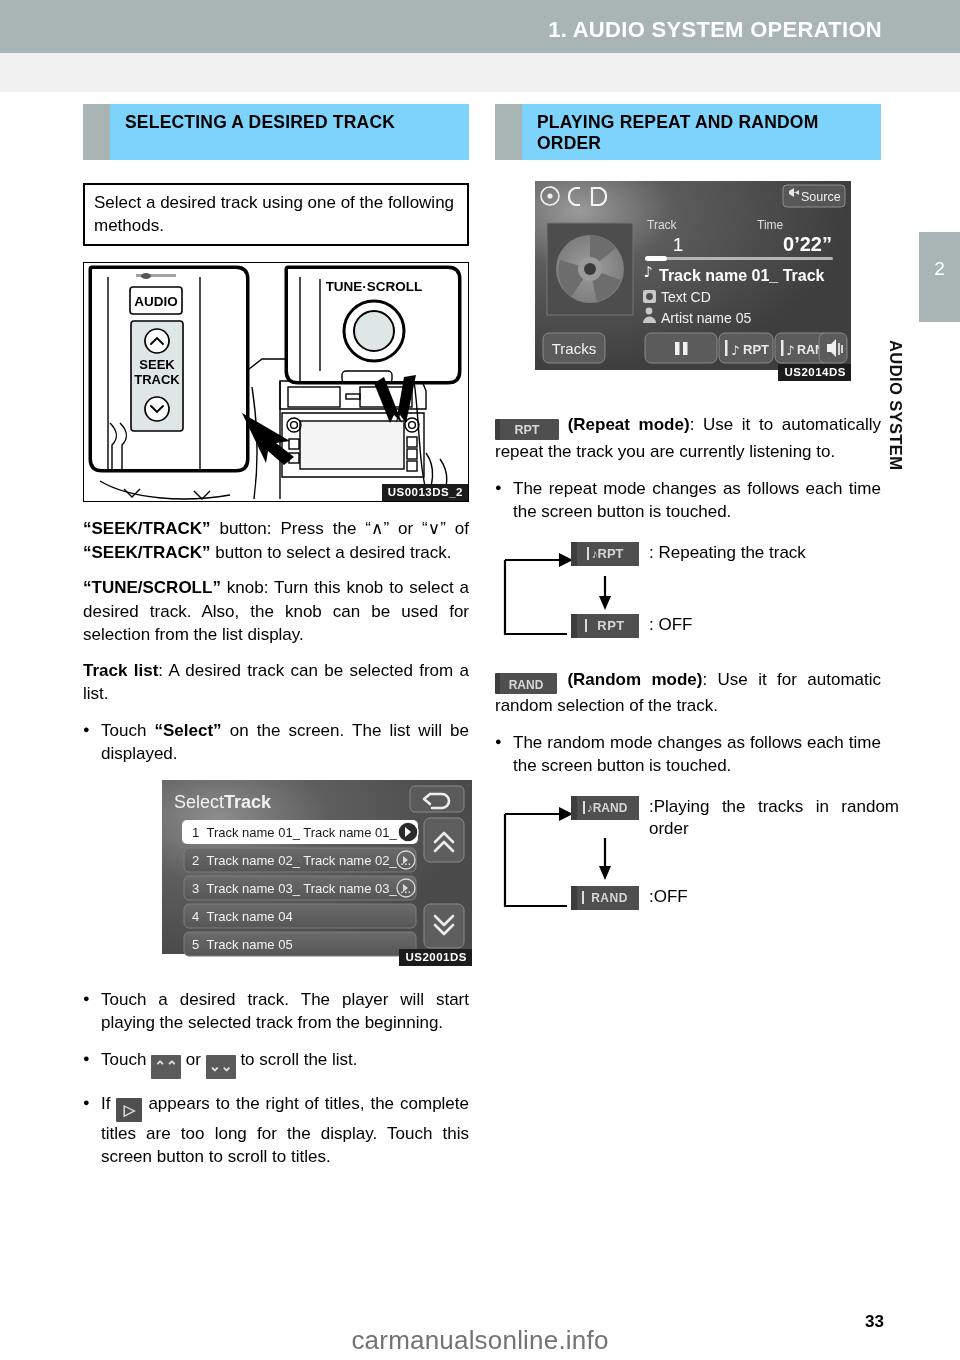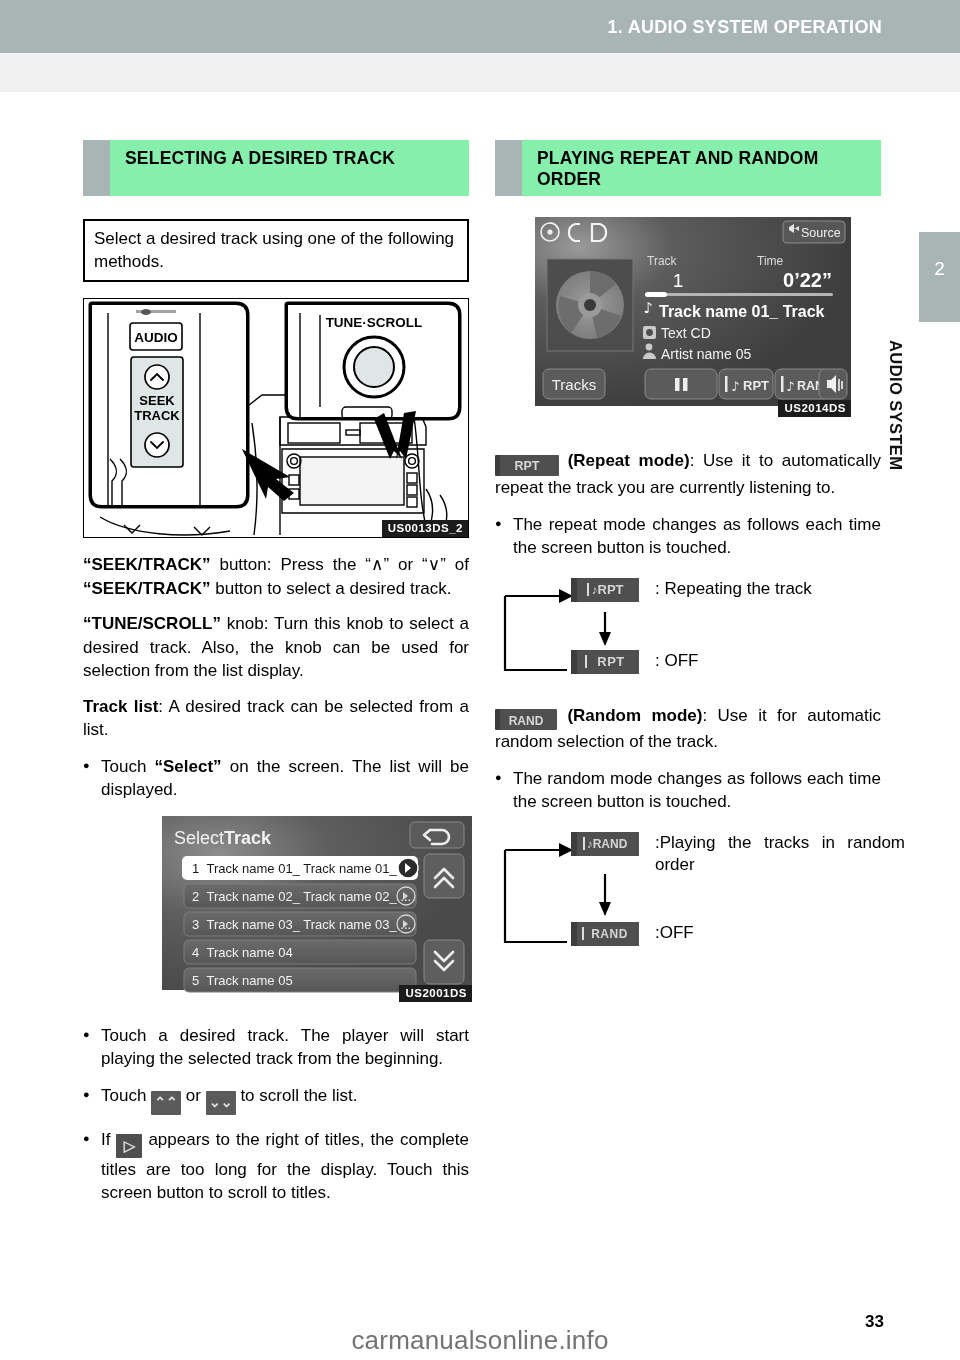--- a/index.html
+++ b/index.html
@@ -14,21 +14,21 @@
     overflow: hidden;
   }
 
   
   .hdr-bar {
     position: absolute; left: 0; top: 0; width: 960px; height: 53px;
     background: #a9b5b5;
   }
   .hdr-title {
     position: absolute; right: 78px; top: 17px;
-    font-size: 18px; font-weight: bold; color: #ffffff;
+    font-size: 22px; font-weight: bold; color: #ffffff;
     letter-spacing: .3px;
     white-space: nowrap;
   }
   .hdr-band {
     position: absolute; left: 0; top: 53px; width: 960px; height: 39px;
     background: #f0f1f0;
   }
 
   
   .side-tab {
@@ -48,23 +48,22 @@
     color: #111;
     white-space: nowrap;
   }
 
   
   .col-left  { position: absolute; left: 83px;  top: 104px; width: 386px; }
   .col-right { position: absolute; left: 495px; top: 104px; width: 386px; }
 
   
   .sec-head {
-    position: relative; background: #86efac; height: 56px;
+    position: relative; background: #7dd3fc; height: 56px;
     margin-bottom: 0;
-    margin-top: 36px;
   }
   .sec-head .tab {
     position: absolute; left: 0; top: 0; width: 27px; height: 56px;
     background: #a9b5b5;
   }
   .sec-head .txt {
     position: absolute; left: 42px; top: 8px; right: 6px;
     font-size: 17.5px; font-weight: bold; line-height: 21px;
     letter-spacing: .2px;
   }
@@ -144,21 +143,21 @@
     background: #5a5a5a; color: #e2e2e2;
     font-size: 14px; padding-top: 4px; box-sizing: border-box;
   }
   .musnote { font-size: 12px; }
 
   
   .flow { position: relative; margin-top: 18px; height: 104px; }
   .flow .row { position: absolute; left: 76px; display: flex; align-items: flex-start; }
   .flow .row1 { top: 0px; }
   .flow .row2 { top: 72px; }
-  .flow .lbl { font-size: 17px; line-height: 22px; padding-left: 16px; }
+  .flow .lbl { font-size: 17px; line-height: 22px; padding-left: 10px; }
   .flow .lbl.wide { width: 250px; text-align: justify; }
   .flow .chipbox {
     background: linear-gradient(to right,#3d3d3d 0 6px,#4f4f4f 6px);
     color: #d6d6d6; font-weight: bold;
     width: 68px; height: 24px; font-size: 13px;
     display: flex; align-items: center; justify-content: center;
     flex: 0 0 auto;
   }
   .flow .chipbox.r2 { letter-spacing: .5px; }
   .flow svg { position: absolute; left: 0; top: 0; }

